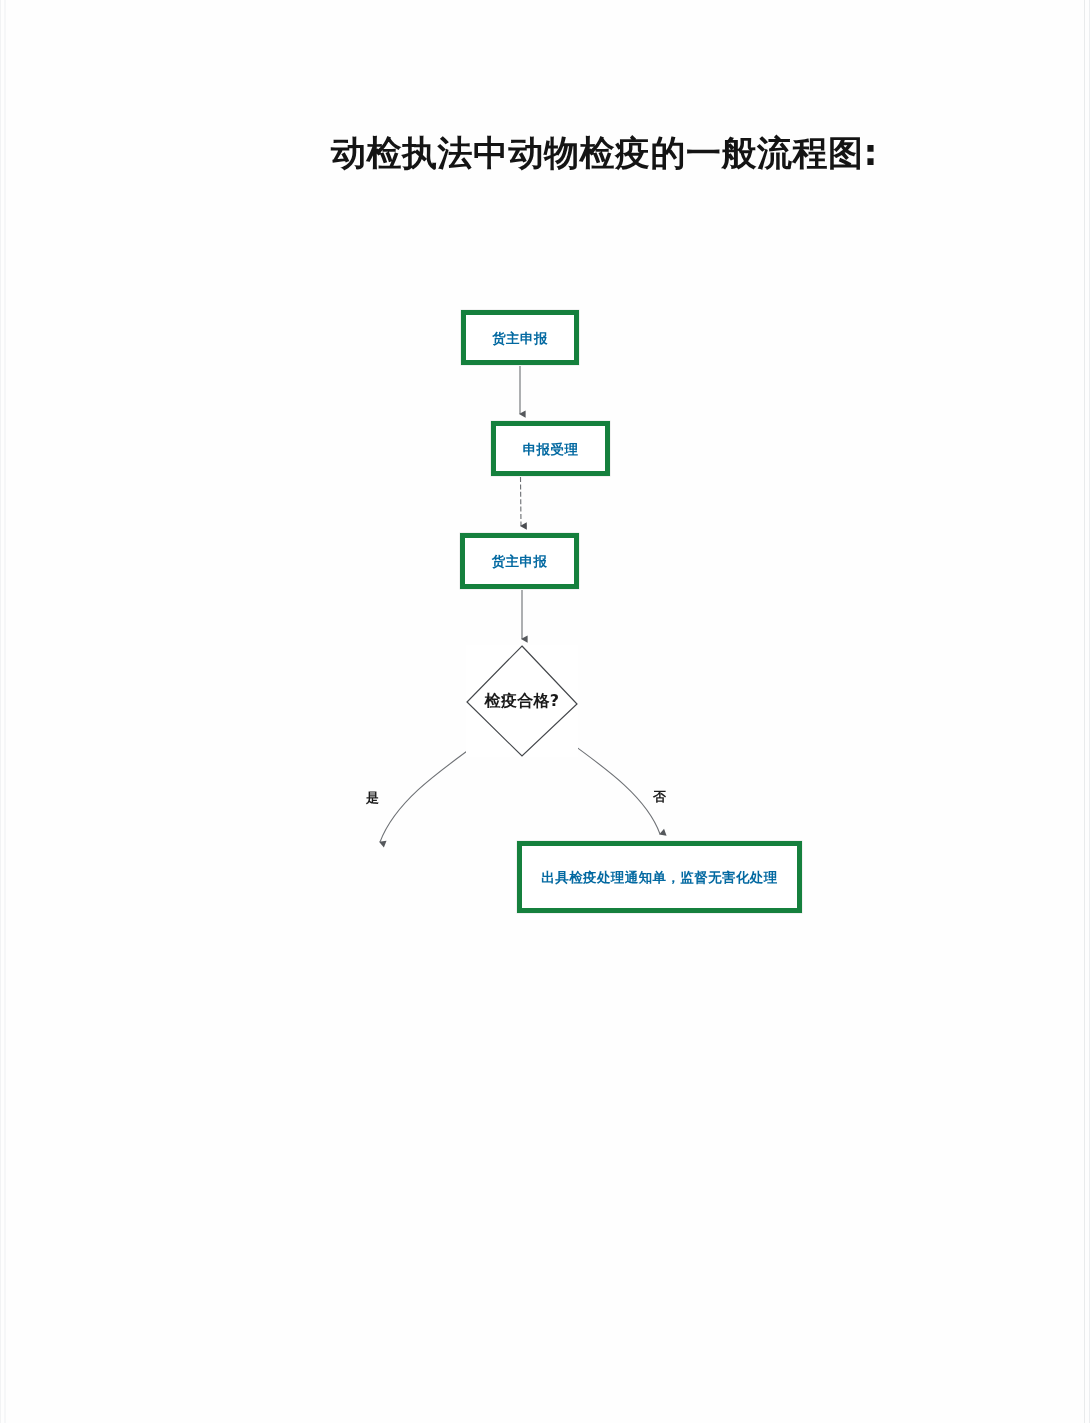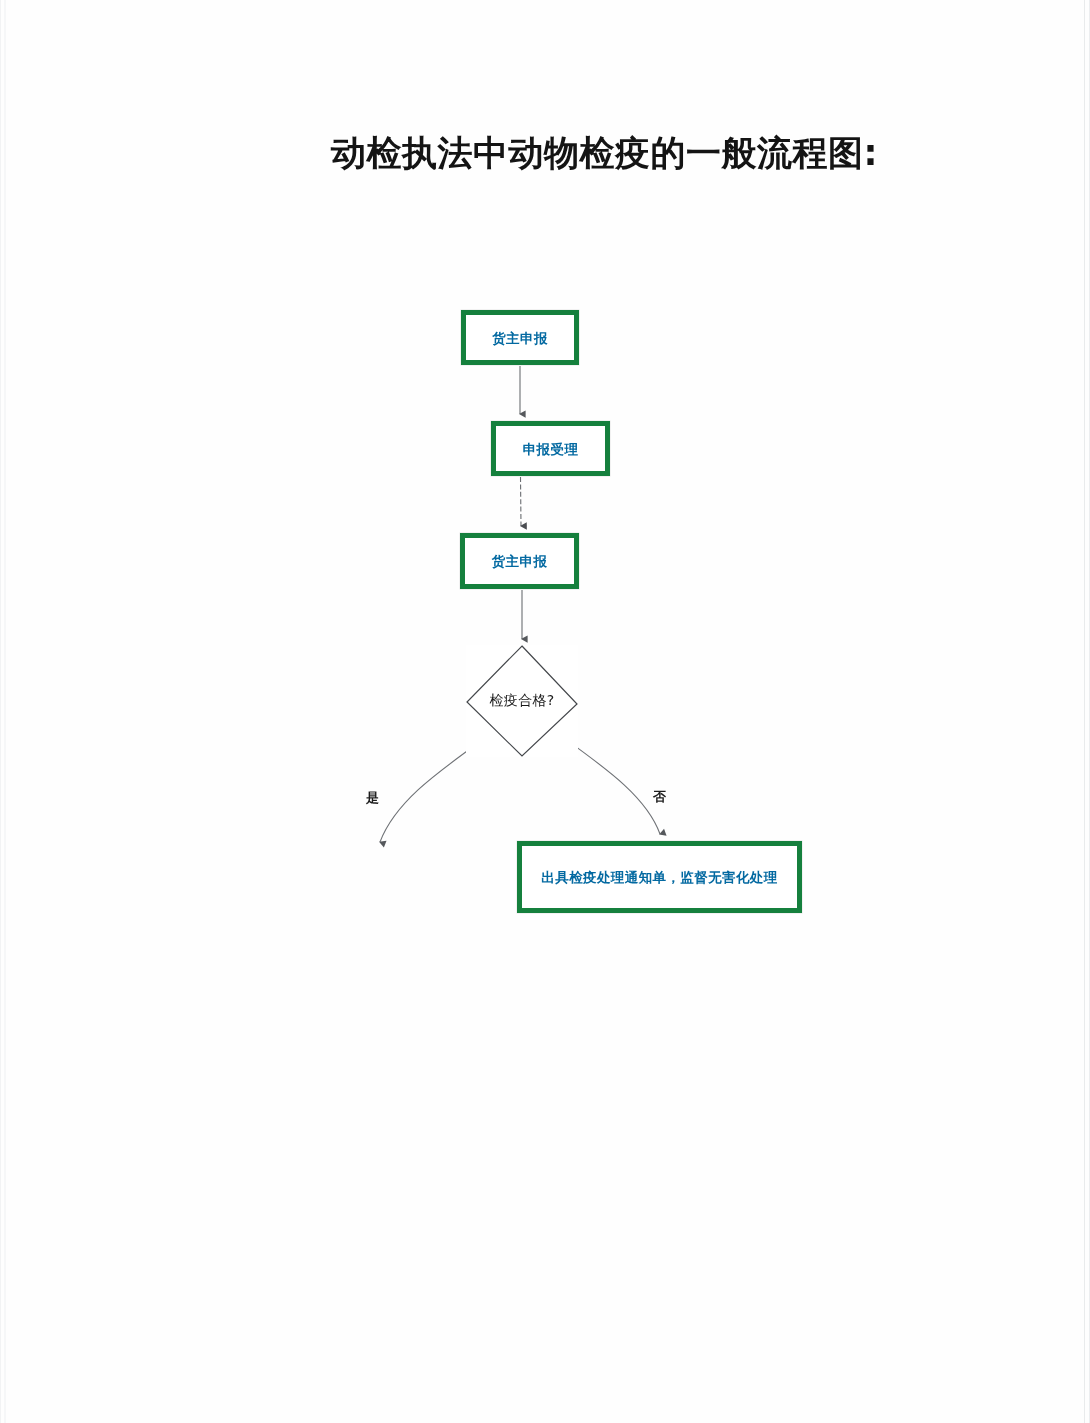--- a/index.html
+++ b/index.html
@@ -107,22 +107,22 @@
   }
   #node-decision .diamond-shape {
     position: absolute;
     left: 0; top: 0;
     width: 100%;
     height: 100%;
   }
   #node-decision .node-text {
     position: relative;
     z-index: 2;
-    font-size: 14px;
-    font-weight: normal;
+    font-size: 16px;
+    font-weight: bold;
     color: #1a1a1a;
     letter-spacing: 0.3px;
     white-space: nowrap;
   }
 
   
   .branch-label {
     position: absolute;
     font-size: 13px;
     font-weight: bold;

